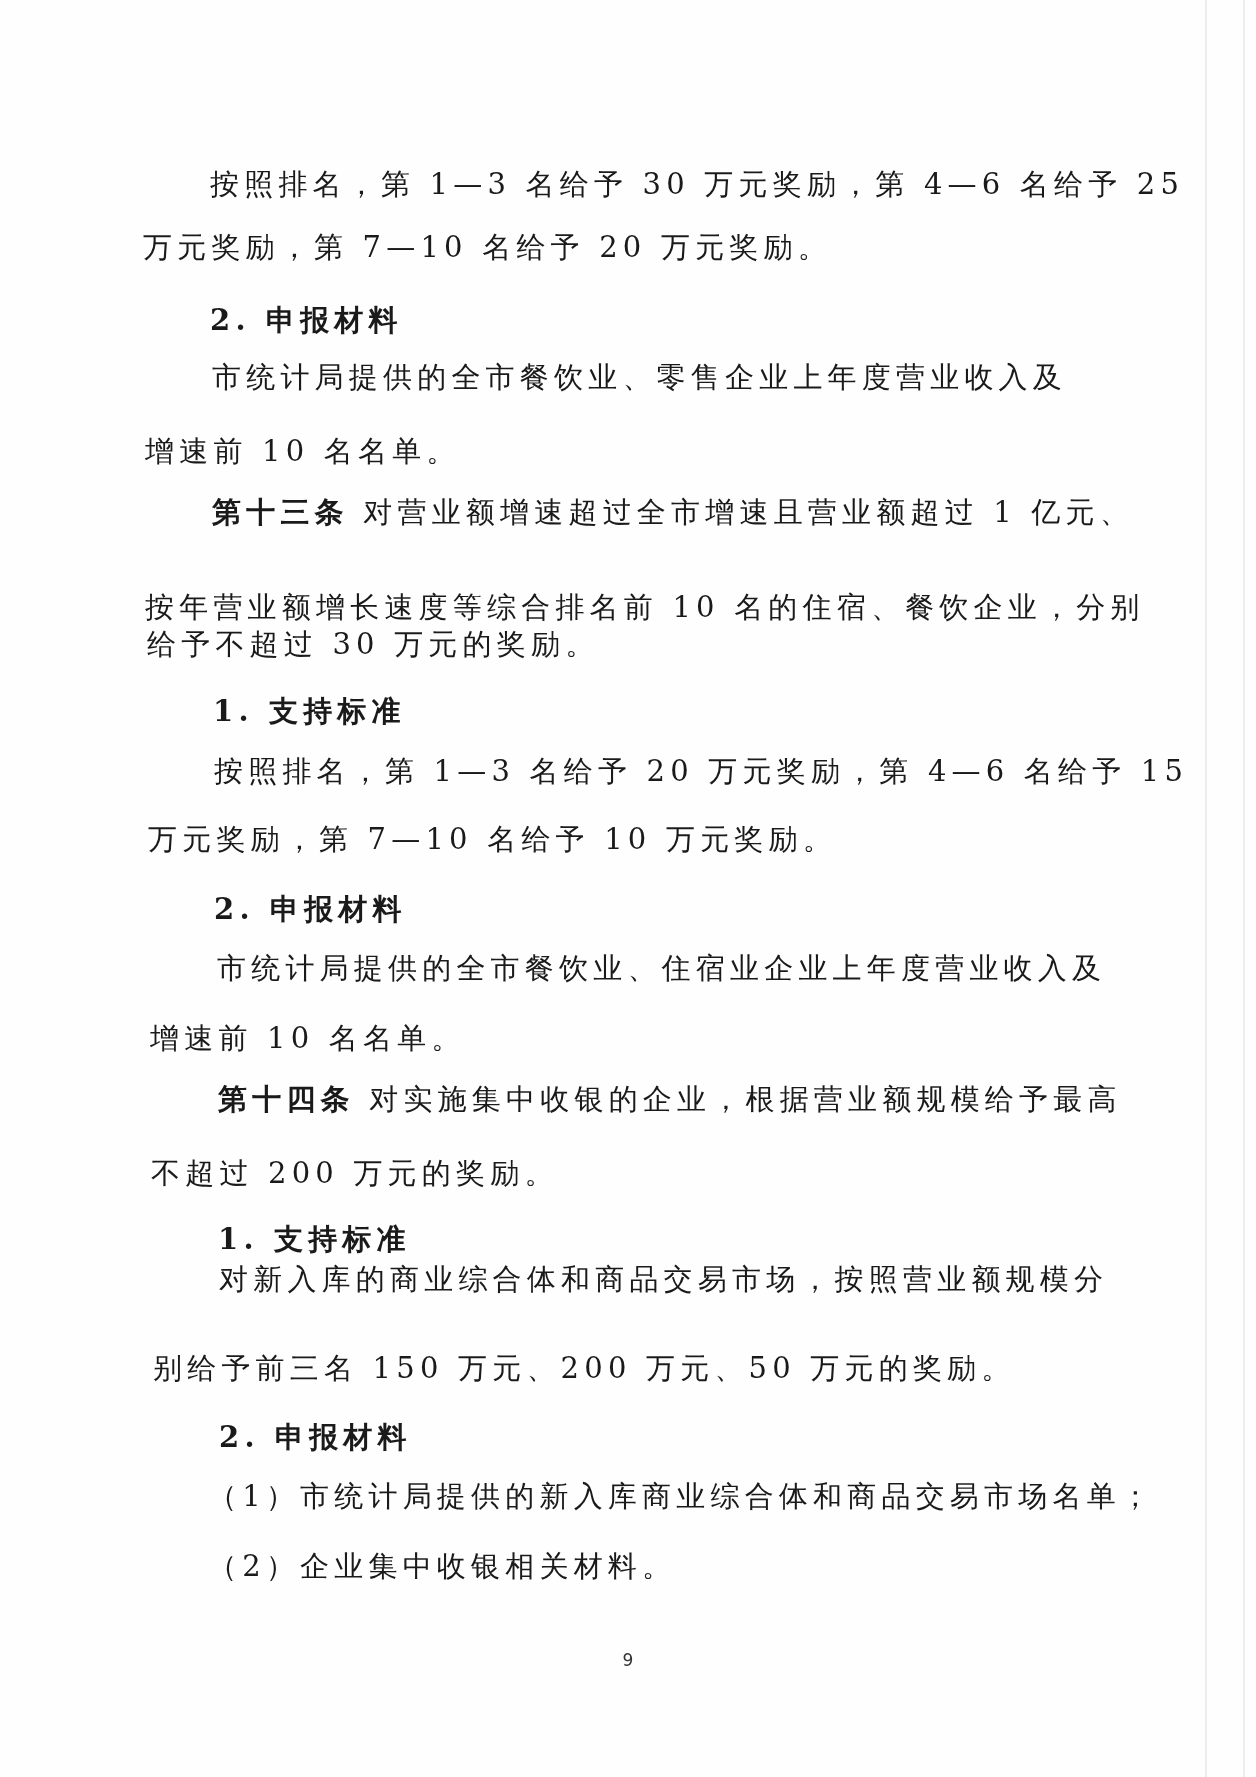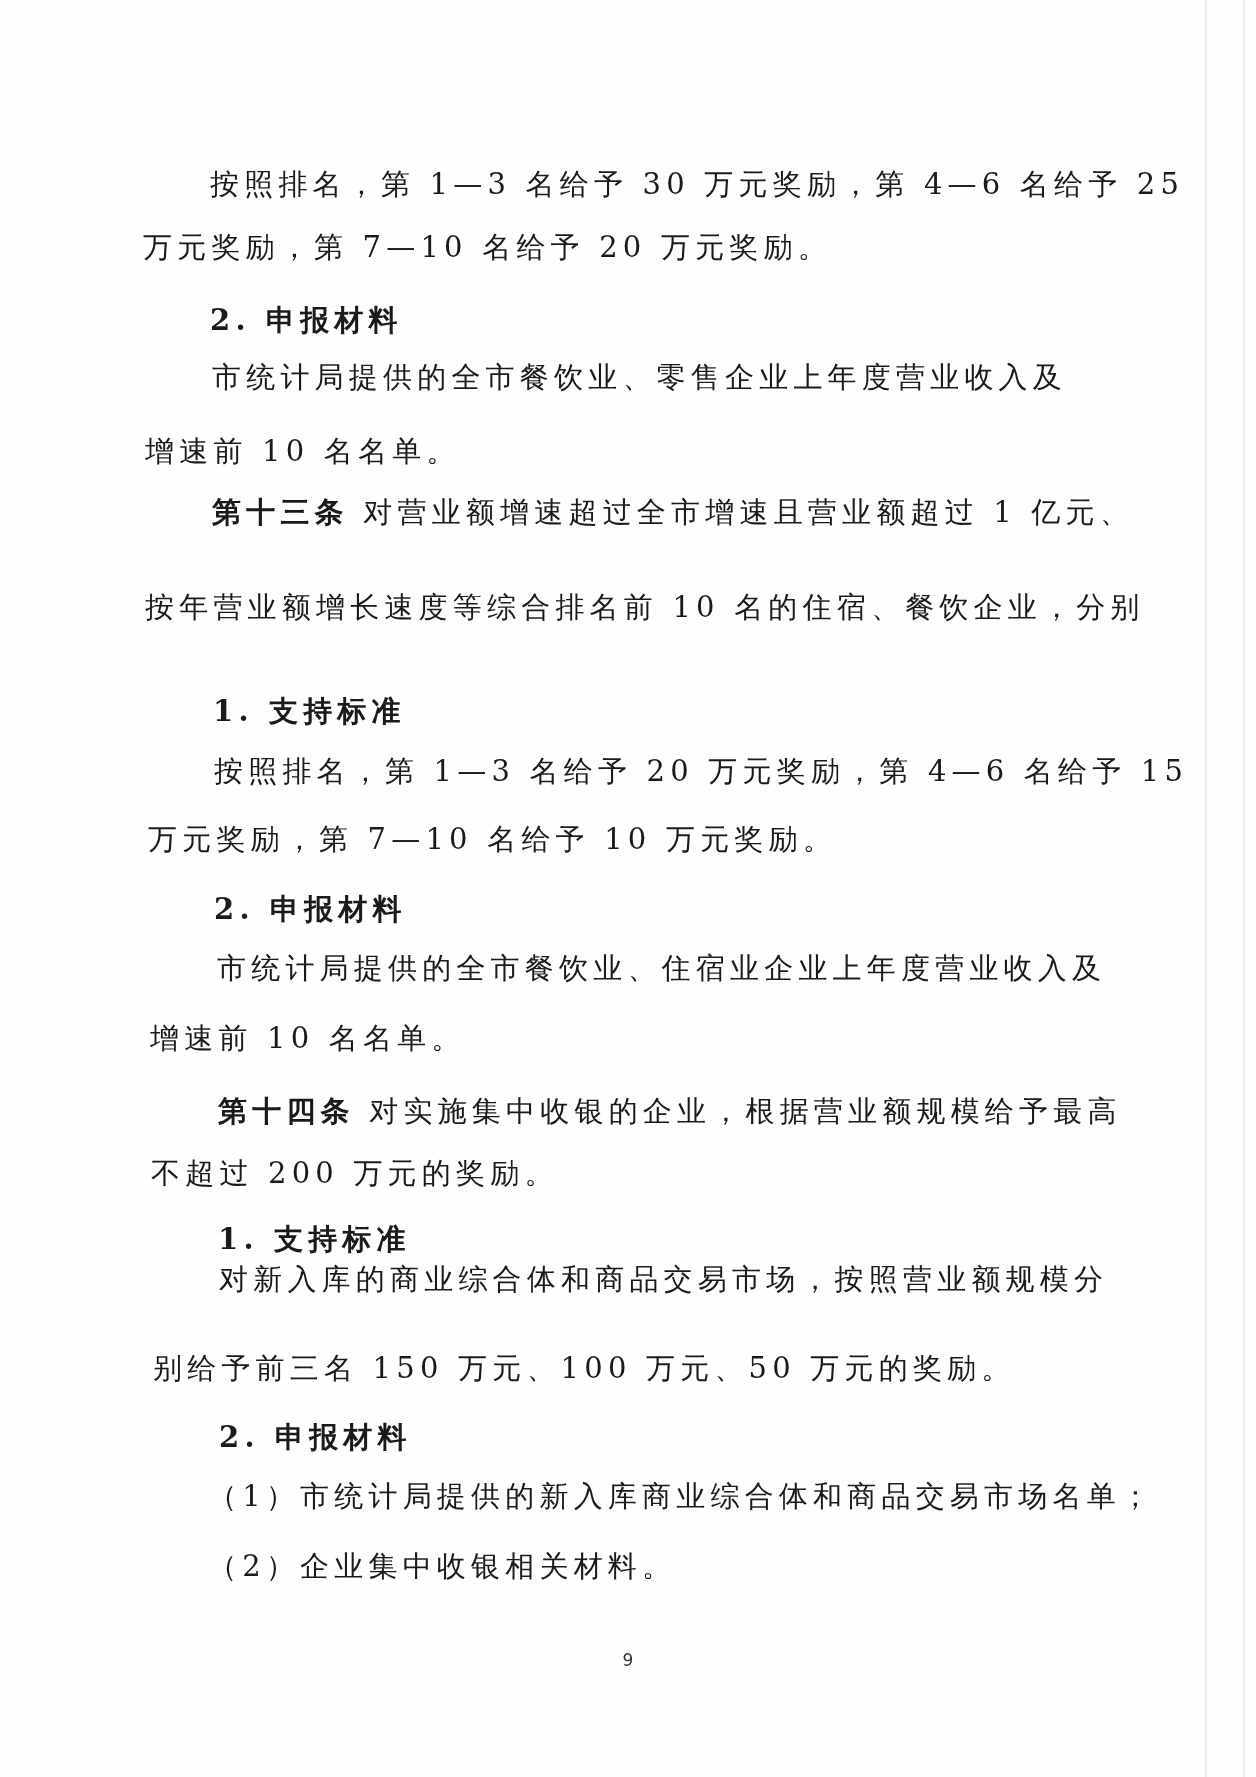--- a/index.html
+++ b/index.html
@@ -34,32 +34,33 @@
   <div class="line" style="left:210px; top:184px;">按照排名，第 1—3 名给予 30 万元奖励，第 4—6 名给予 25</div>
   <div class="line" style="left:143px; top:247px;text-align:right;">万元奖励，第 7—10 名给予 20 万元奖励。</div>
   <div class="line bold" style="left:210px; top:320px;">2. 申报材料</div>
   <div class="line" style="left:212px; top:377px;">市统计局提供的全市餐饮业、零售企业上年度营业收入及</div>
   <div class="line" style="left:145px; top:451px;">增速前 10 名名单。</div>
 
   <div class="line" style="left:212px; top:512px;">
     <span class="bold">第十三条</span><span> 对营业额增速超过全市增速且营业额超过 1 亿元、</span>
   </div>
   <div class="line" style="left:145px; top:575px;margin-top:32px;">按年营业额增长速度等综合排名前 10 名的住宿、餐饮企业，分别</div>
+  <div class="line" style="left:147px; top:644px;">给予不超过 30 万元的奖励。</div>
   <div class="line bold" style="left:213px; top:711px;">1. 支持标准</div>
   <div class="line" style="left:214px; top:771px;">按照排名，第 1—3 名给予 20 万元奖励，第 4—6 名给予 15</div>
   <div class="line" style="left:148px; top:839px;">万元奖励，第 7—10 名给予 10 万元奖励。</div>
   <div class="line bold" style="left:214px; top:909px;">2. 申报材料</div>
   <div class="line" style="left:217px; top:968px;">市统计局提供的全市餐饮业、住宿业企业上年度营业收入及</div>
   <div class="line" style="left:150px; top:1038px;">增速前 10 名名单。</div>
 
-  <div class="line" style="left:218px; top:1099px;margin-top:12px;">
+  <div class="line" style="left:218px; top:1099px;">
     <span class="bold">第十四条</span><span> 对实施集中收银的企业，根据营业额规模给予最高</span>
   </div>
   <div class="line" style="left:151px; top:1173px;">不超过 200 万元的奖励。</div>
   <div class="line bold" style="left:218px; top:1239px;">1. 支持标准</div>
   <div class="line" style="left:219px; top:1279px;">对新入库的商业综合体和商品交易市场，按照营业额规模分</div>
-  <div class="line" style="left:153px; top:1368px;">别给予前三名 150 万元、100 万元、50 万元的奖励。</div>
+  <div class="line" style="left:153px; top:1368px;">别给予前三名 150 万元、200 万元、50 万元的奖励。</div>
   <div class="line bold" style="left:219px; top:1437px;">2. 申报材料</div>
   <div class="line" style="left:208px; top:1496px;">（1）市统计局提供的新入库商业综合体和商品交易市场名单；</div>
   <div class="line" style="left:208px; top:1566px;">（2）企业集中收银相关材料。</div>
 
   <div class="pageno">9</div>
 </div>
 
 </body></html>

